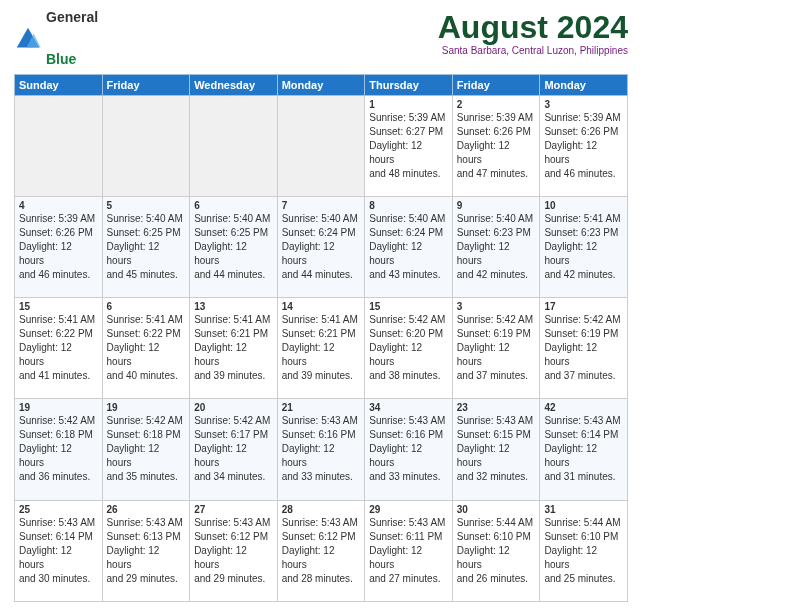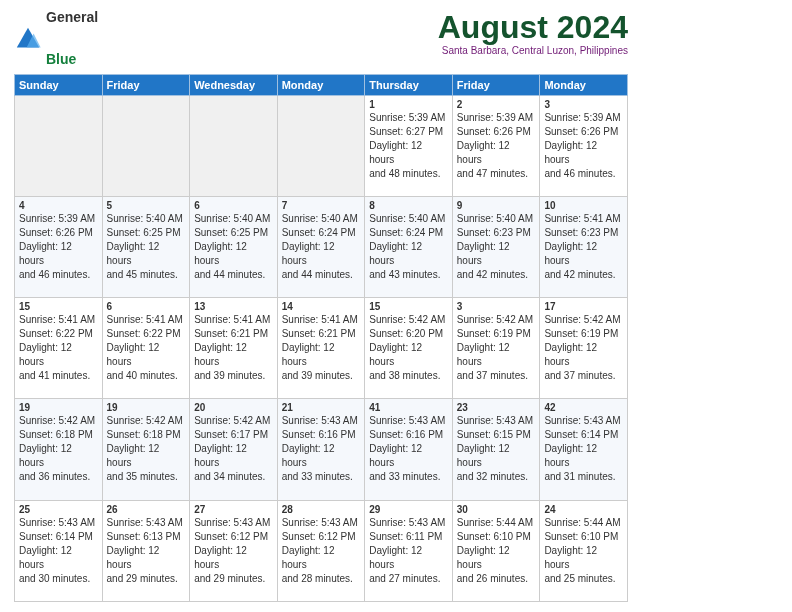--- a/index.html
+++ b/index.html
@@ -294,21 +294,21 @@
 and 34 minutes.</div>
           </td>
           <td>
             <span class="day-num">21</span>
             <div class="day-info" style="white-space: pre-line;">Sunrise: 5:43 AM
 Sunset: 6:16 PM
 Daylight: 12 hours
 and 33 minutes.</div>
           </td>
           <td>
-            <span class="day-num">41</span>
+            <span class="day-num">34</span>
             <div class="day-info" style="white-space: pre-line;">Sunrise: 5:43 AM
 Sunset: 6:16 PM
 Daylight: 12 hours
 and 33 minutes.</div>
           </td>
           <td>
             <span class="day-num">23</span>
             <div class="day-info" style="white-space: pre-line;">Sunrise: 5:43 AM
 Sunset: 6:15 PM
 Daylight: 12 hours
@@ -359,21 +359,21 @@
 and 27 minutes.</div>
           </td>
           <td>
             <span class="day-num">30</span>
             <div class="day-info" style="white-space: pre-line;">Sunrise: 5:44 AM
 Sunset: 6:10 PM
 Daylight: 12 hours
 and 26 minutes.</div>
           </td>
           <td>
-            <span class="day-num">24</span>
+            <span class="day-num">31</span>
             <div class="day-info" style="white-space: pre-line;">Sunrise: 5:44 AM
 Sunset: 6:10 PM
 Daylight: 12 hours
 and 25 minutes.</div>
           </td>
         </tr>
       </tbody>
   </table>
 </div>
 

